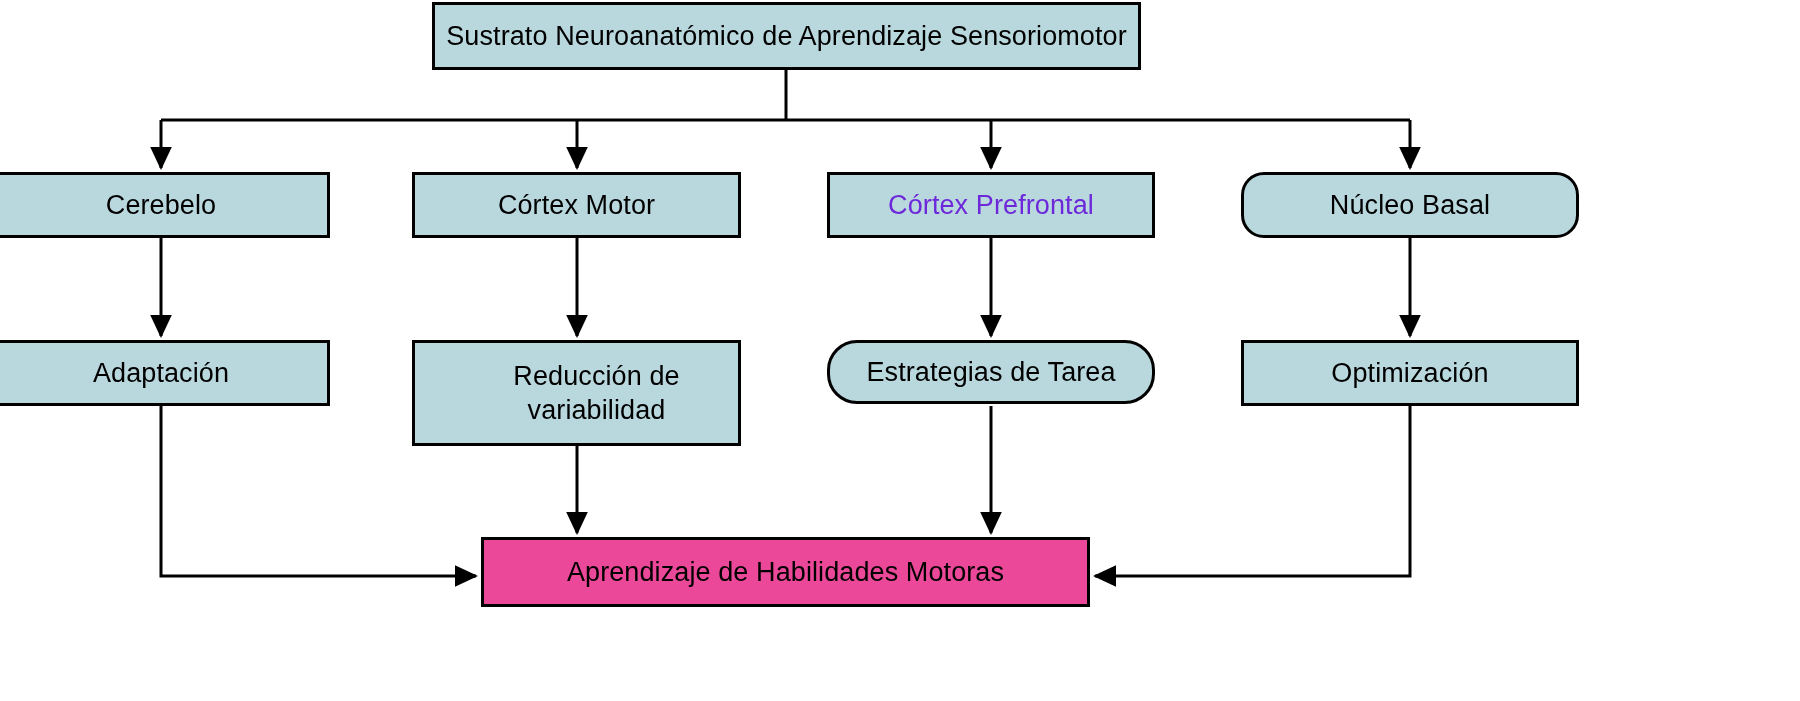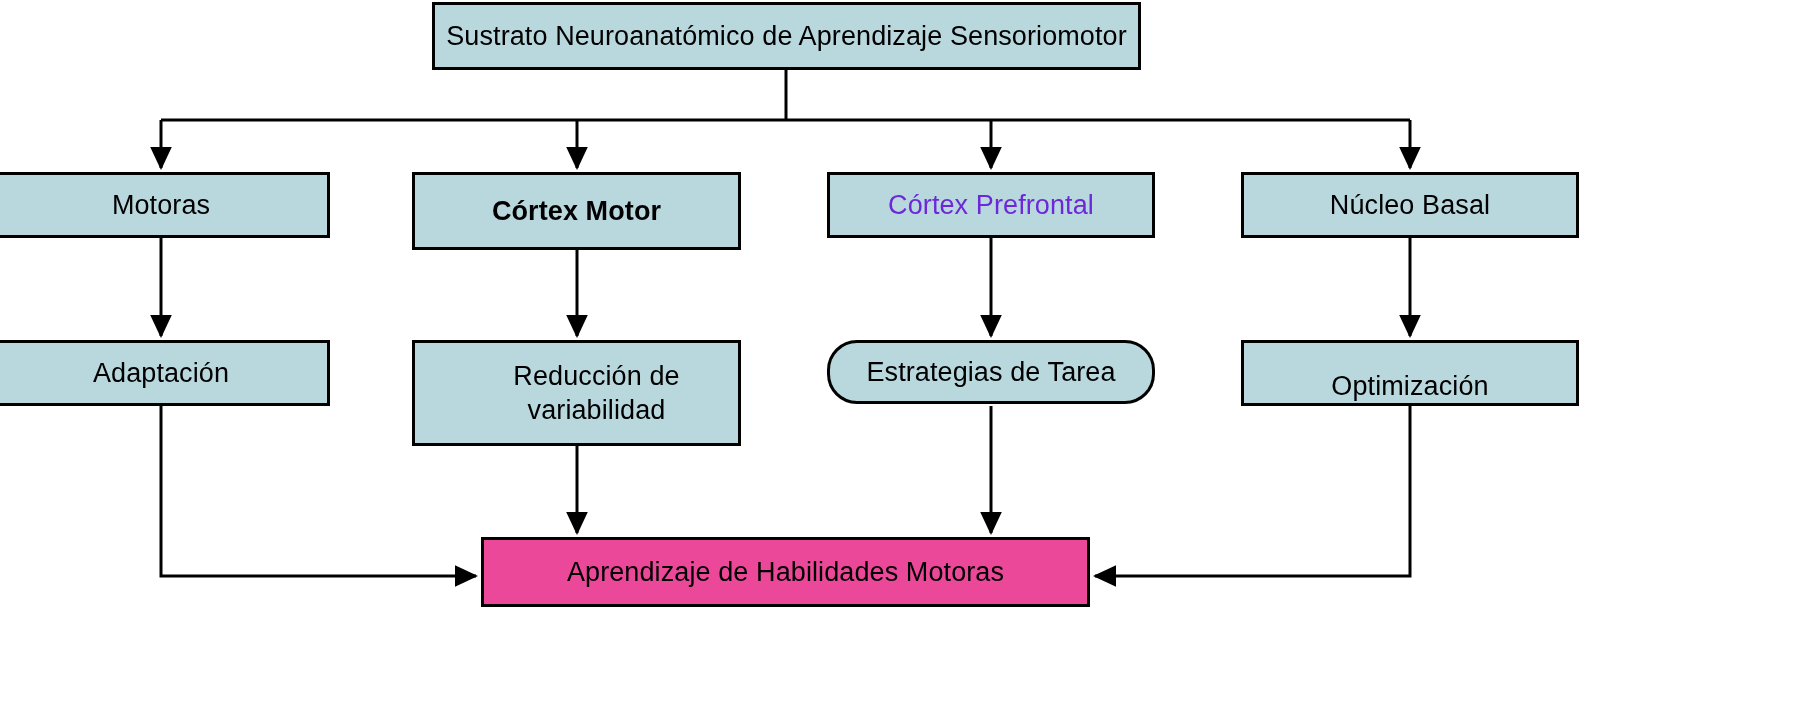--- a/index.html
+++ b/index.html
@@ -79,41 +79,41 @@
       <path d="M 577 446 L 577 533" marker-end="url(#ah)"></path>
       <path d="M 991 406 L 991 533" marker-end="url(#ah)"></path>
       <path d="M 1410 406 L 1410 576 L 1095 576" marker-end="url(#ah)"></path>
     </g>
   </svg>
 
   <div class="node" style="left: 432px; top: 2px; width: 709px; height: 68px; background: rgb(185, 216, 222); border-color: rgb(0, 0, 0); color: rgb(0, 0, 0);">
     <span class="label">Sustrato Neuroanatómico de Aprendizaje Sensoriomotor</span>
   </div>
   <div class="node" style="left: -8px; top: 172px; width: 338px; height: 66px; background: rgb(185, 216, 222); border-color: rgb(0, 0, 0); color: rgb(0, 0, 0);">
-    <span class="label">Motoras</span>
+    <span class="label">Cerebelo</span>
   </div>
-  <div class="node" style="left: 412px; top: 172px; width: 329px; height: 78px; background: rgb(185, 216, 222); border-color: rgb(0, 0, 0); color: rgb(0, 0, 0); font-weight: bold;">
+  <div class="node" style="left: 412px; top: 172px; width: 329px; height: 66px; background: rgb(185, 216, 222); border-color: rgb(0, 0, 0); color: rgb(0, 0, 0);">
     <span class="label">Córtex Motor</span>
   </div>
   <div class="node" style="left: 827px; top: 172px; width: 328px; height: 66px; background: rgb(185, 216, 222); border-color: rgb(0, 0, 0); color: #6d28d9;">
     <span class="label">Córtex Prefrontal</span>
   </div>
-  <div class="node" style="left: 1241px; top: 172px; width: 338px; height: 66px; background: rgb(185, 216, 222); border-color: rgb(0, 0, 0); color: rgb(0, 0, 0);">
+  <div class="node" style="left: 1241px; top: 172px; width: 338px; height: 66px; background: rgb(185, 216, 222); border-color: rgb(0, 0, 0); color: rgb(0, 0, 0); border-radius: 23px;">
     <span class="label">Núcleo Basal</span>
   </div>
   <div class="node" style="left: -8px; top: 340px; width: 338px; height: 66px; background: rgb(185, 216, 222); border-color: rgb(0, 0, 0); color: rgb(0, 0, 0);">
     <span class="label">Adaptación</span>
   </div>
   <div class="node" style="left: 412px; top: 340px; width: 329px; height: 106px; background: rgb(185, 216, 222); border-color: rgb(0, 0, 0); color: rgb(0, 0, 0); padding-left: 40px;">
     <span class="label">Reducción de
 variabilidad</span>
   </div>
   <div class="node" style="left: 827px; top: 340px; width: 328px; height: 64px; background: rgb(185, 216, 222); border-color: rgb(0, 0, 0); color: rgb(0, 0, 0); border-radius: 30px;">
     <span class="label">Estrategias de Tarea</span>
   </div>
-  <div class="node" style="left: 1241px; top: 340px; width: 338px; height: 66px; background: rgb(185, 216, 222); border-color: rgb(0, 0, 0); color: rgb(0, 0, 0); align-items: flex-end;">
+  <div class="node" style="left: 1241px; top: 340px; width: 338px; height: 66px; background: rgb(185, 216, 222); border-color: rgb(0, 0, 0); color: rgb(0, 0, 0);">
     <span class="label">Optimización</span>
   </div>
   <div class="node" style="left: 481px; top: 537px; width: 609px; height: 70px; background: #ec4899; border-color: rgb(0, 0, 0); color: rgb(0, 0, 0);">
     <span class="label">Aprendizaje de Habilidades Motoras</span>
   </div>
 
 </div>
 
 </body></html>

